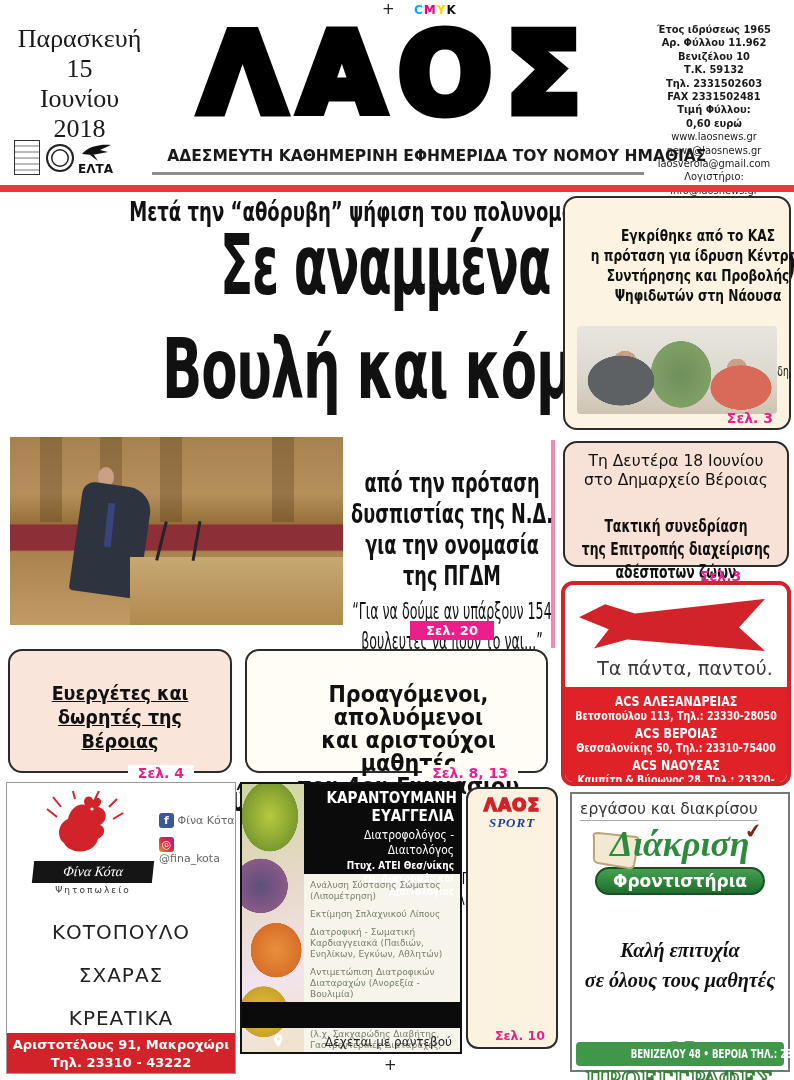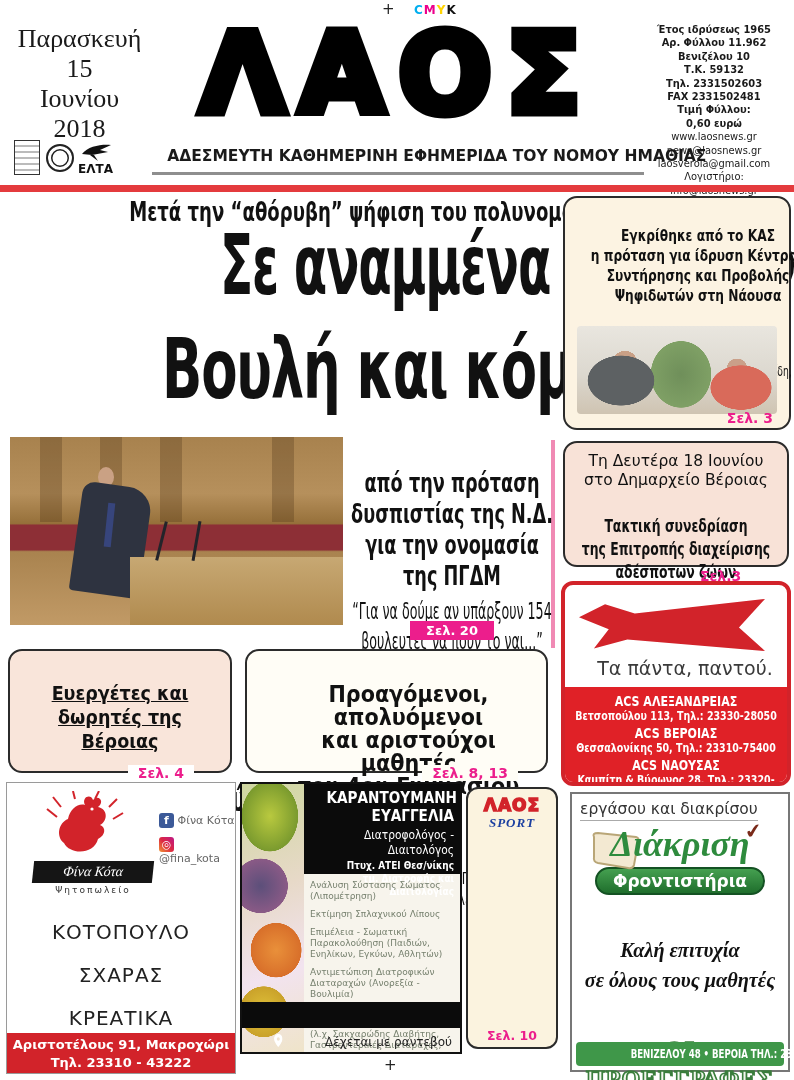--- a/index.html
+++ b/index.html
@@ -247,41 +247,41 @@
         <div class="pre" style="font-size:16px;font-weight:bold;line-height:18px;">ΚΑΡΑΝΤΟΥΜΑΝΗ
 ΕΥΑΓΓΕΛΙΑ</div>
         <div style="font-size:12.5px;margin-top:2px;">Διατροφολόγος - Διαιτολόγος</div>
         <div class="pre" style="font-size:10.5px;font-weight:bold;line-height:13px;margin-top:2px;">Πτυχ. ΑΤΕΙ Θεσ/νίκης
 τμ. Διατροφής και Διαιτολογίας</div>
       </div>
     </div>
     <div class="abs" style="left:68px;top:96px;right:6px;color:#76806e;font-size:9px;line-height:11px;">
       <div style="margin-bottom:7px;">Ανάλυση Σύστασης Σώματος (Λιπομέτρηση)</div>
       <div style="margin-bottom:7px;">Εκτίμηση Σπλαχνικού Λίπους</div>
-      <div style="margin-bottom:7px;">Επιμέλεια - Σωματική Παρακολούθηση (Παιδιών, Ενηλίκων, Εγκύων, Αθλητών)</div>
+      <div style="margin-bottom:7px;">Διατροφική - Σωματική Καρδιαγγειακά (Παιδιών, Ενηλίκων, Εγκύων, Αθλητών)</div>
       <div style="margin-bottom:7px;">Αντιμετώπιση Διατροφικών Διαταραχών (Ανορεξία - Βουλιμία)</div>
       <div>Διατροφική Αντιμετώπιση Παθολογικών Καταστάσεων (λ.χ. Σακχαρώδης Διαβήτης, Γαστρεντερικές Διαταραχές, Καρδιαγγειακά Νοσήματα)</div>
     </div>
     <div class="abs" style="left:0;bottom:24px;width:100%;height:26px;background:#0b0b0b;color:#fff;font-size:12px;font-weight:bold;line-height:26px;">
       <span class="sq" style="transform:scaleX(.85);transform-origin:left;margin-left:4px;">
         <svg width="10" height="13" viewBox="0 0 10 13" style="vertical-align:-2px;">
             <path d="M5 0 C8 0 10 2.2 10 5 C10 8 5 13 5 13 C5 13 0 8 0 5 C0 2.2 2 0 5 0 Z M5 3.2 A1.8 1.8 0 1 0 5 6.8 A1.8 1.8 0 1 0 5 3.2 Z" fill="#fff"></path>
           </svg>
         
         &nbsp;
         
       </span>
     </div>
     <div class="abs" style="right:8px;bottom:3px;font-size:12px;color:#222;">Δέχεται με ραντεβού</div>
   </div>
 
   <div class="abs" style="left:466px;top:787px;width:92px;height:262px;background:#fbf3df;border:2px solid #2b2b2b;border-radius:12px;box-sizing:border-box;">
     <div class="ctr" style="margin-top:6px;font-size:17px;font-weight:bold;color:#d2232a;-webkit-text-stroke:1.5px #d2232a;letter-spacing:1px;">ΛΑΟΣ</div>
     <div class="ctr serif" style="font-size:13px;font-weight:bold;font-style:italic;color:#1b3fa0;letter-spacing:1px;">SPORT</div>
-    <div class="abs mag ctr" style="left:0;bottom:4px;width:100%;font-size:12.5px;">Σελ. 10</div>
+    <div class="abs mag ctr" style="left:8px;bottom:4px;width:100%;font-size:12.5px;">Σελ. 10</div>
   </div>
 
   <div class="abs" style="left:570px;top:792px;width:220px;height:280px;border:2px solid #777;box-sizing:border-box;background:#fff;">
     <div style="margin:6px 8px 0;font-size:15.5px;color:#333;border-bottom:1px solid #aaa;padding-bottom:2px;width:fit-content;">εργάσου και διακρίσου</div>
     <div class="ctr" style="margin-top:2px;position:relative;">
       <svg class="abs" style="left:18px;top:8px;" width="52" height="40" viewBox="0 0 52 40">
         <path d="M4 6 Q2 2 8 2 L46 6 Q50 7 48 12 L44 34 Q43 38 38 37 L8 32 Q3 31 4 26 Z" fill="#f3e9d2" stroke="#b9a677" stroke-width="2"></path>
       </svg>
       <span class="serif" style="font-size:36px;font-weight:bold;font-style:italic;color:#2e8b3d;position:relative;">Διάκριση</span>
       <span style="position:absolute;right:26px;top:-4px;color:#7a2a1a;font-size:20px;font-weight:bold;transform:rotate(-8deg);">✔</span>

